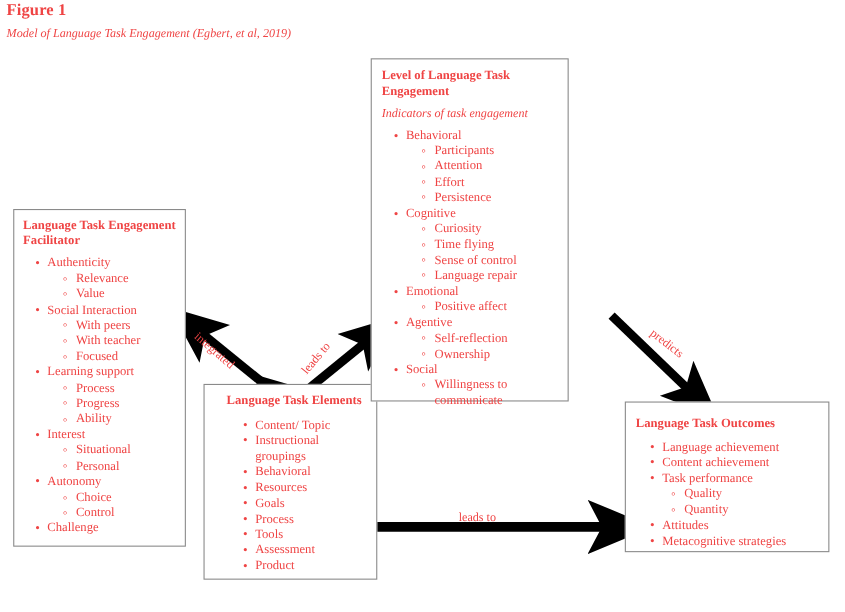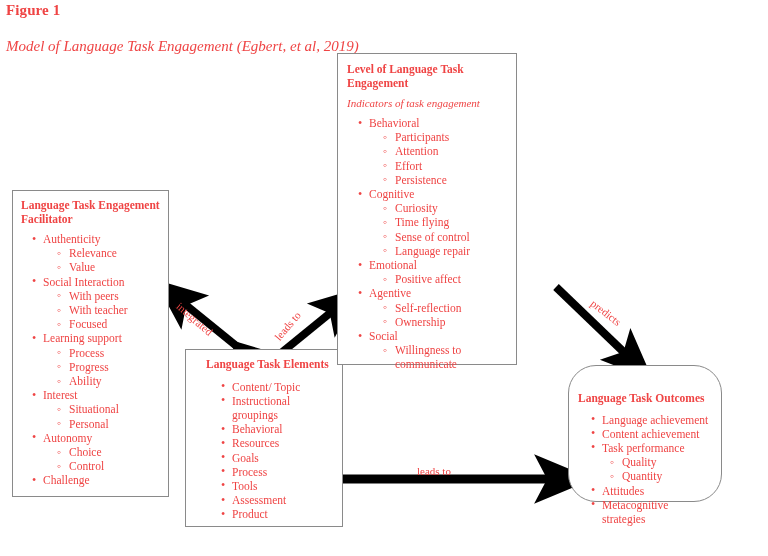--- a/index.html
+++ b/index.html
@@ -24,24 +24,23 @@
     top: 2px;
     font-size: 15px;
     font-weight: bold;
     letter-spacing: 0.1px;
     white-space: nowrap;
   }
   .fig-title {
     position: absolute;
     left: 6px;
     top: 25px;
-    font-size: 15px;
+    font-size: 11px;
     font-style: italic;
     white-space: nowrap;
-    margin-top: 13px;
   }
 
   
   .box {
     position: absolute;
     box-sizing: border-box;
     border: 1px solid #8a8a8a;
     background: #ffffff;
   }
   .box-title {
@@ -95,21 +94,21 @@
     top: -0.5px;
     font-size: 12px;
     line-height: 14.2px;
   }
   .tight ul.lvl2 { padding-left: 8px; }
 
   
   #box-facilitator { left: 12px;  top: 190px; width: 157px; height: 307px; padding: 8px 7px 0 8px; }
   #box-elements    { left: 185px; top: 349px; width: 158px; height: 178px; padding: 8px 6px 0 20px; }
   #box-level       { left: 337px; top: 53px;  width: 180px; height: 312px; padding: 9px 8px 0 9px; }
-  #box-outcomes    { left: 568px; top: 365px; width: 154px; height: 137px; padding: 26px 8px 0 9px; border-radius: 28px; }
+  #box-outcomes    { left: 568px; top: 365px; width: 186px; height: 137px; padding: 13px 8px 0 9px; }
 
   #box-elements ul.lvl1 { padding-left: 14px; margin-top: 8px; }
   #box-outcomes ul.lvl1 { padding-left: 12px; margin-top: 7px; }
   #box-level    ul.lvl1 { margin-top: 6px; }
 
   
   #arrows {
     position: absolute;
     left: 0; top: 0;
     width: 768px; height: 556px;

